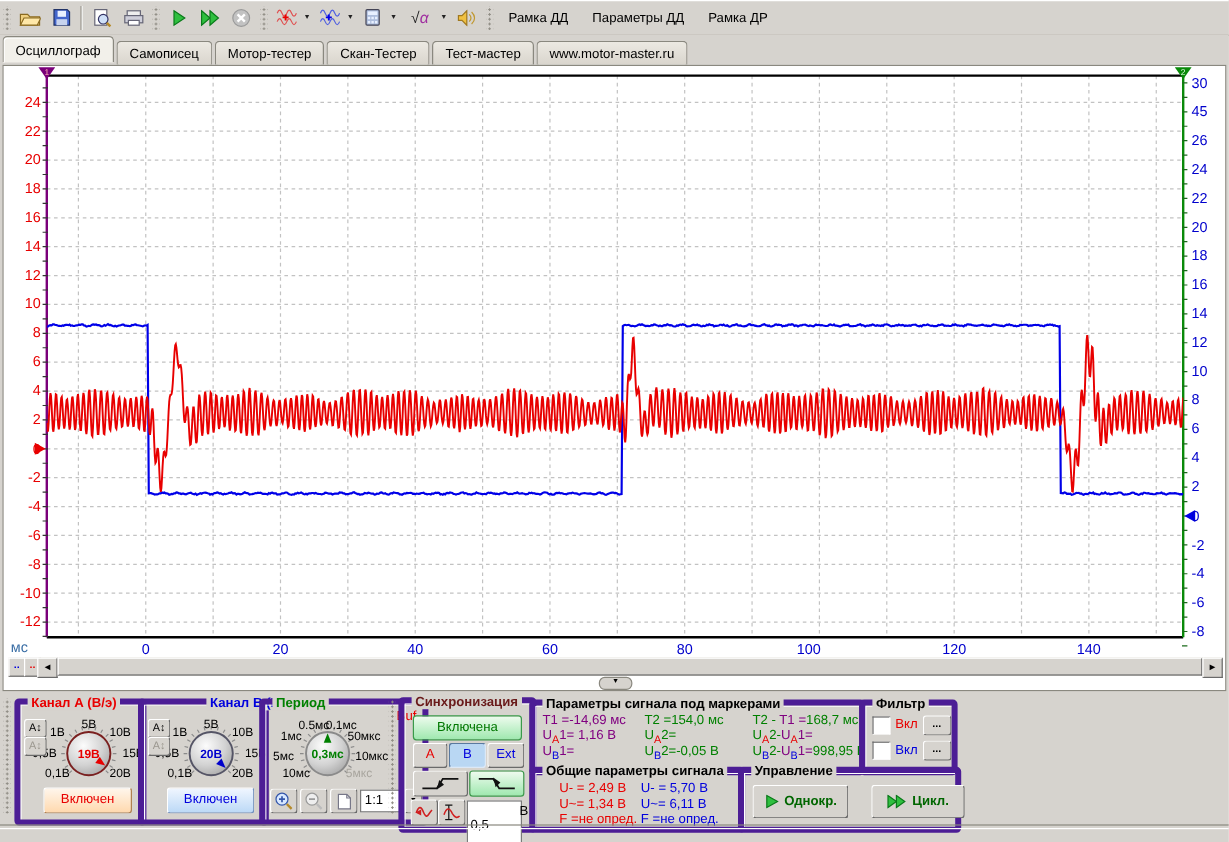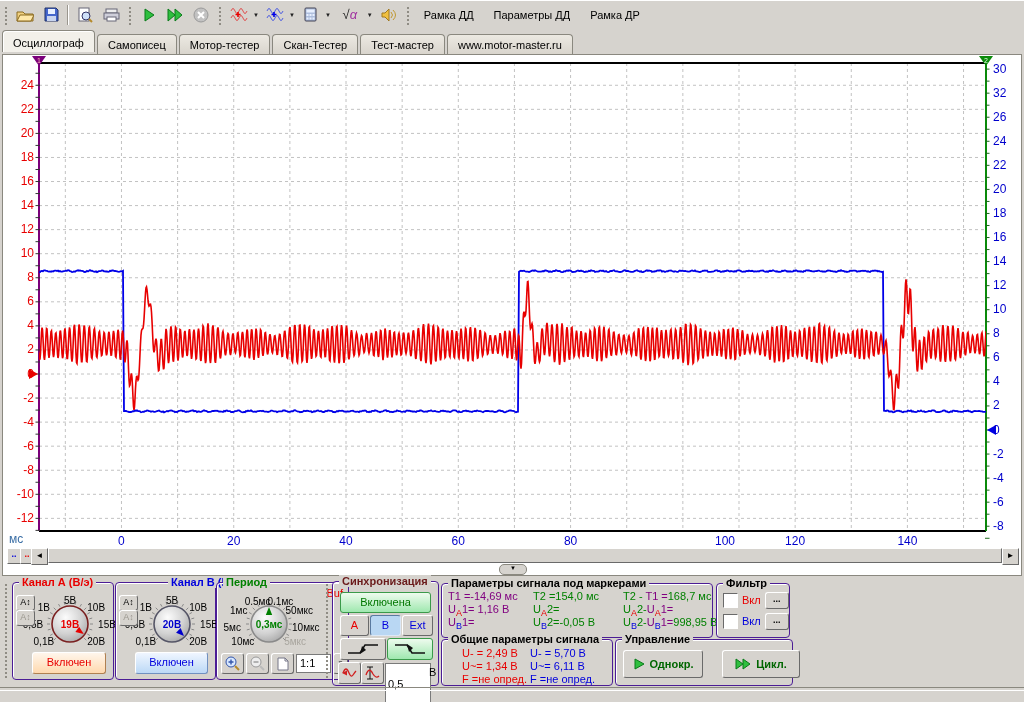--- a/index.html
+++ b/index.html
@@ -28,21 +28,21 @@
   .dotbtn{position:absolute;top:493px;width:12px;height:14px;background:#d6d3ce;
           border:1px solid;border-color:#fff #6a6a6a #6a6a6a #fff;font-size:9px;font-weight:bold;
           text-align:center;line-height:10px;}
   .scrollbar{position:absolute;left:28px;top:493px;right:2px;height:15px;background:#efede8;display:flex;}
   .sbtn{width:15px;height:15px;background:#d6d3ce;border:1px solid;border-color:#fff #6a6a6a #6a6a6a #fff;
         font-size:8px;text-align:center;line-height:13px;color:#000;flex:0 0 auto;}
   .sthumb{flex:1 1 auto;background:#d6d3ce;border:1px solid;border-color:#fff #6a6a6a #6a6a6a #fff;margin:0;}
   .collapse-pill{position:absolute;left:496px;top:509px;width:26px;height:9px;background:#d6d3ce;
                  border:1px solid #8a887f;border-radius:5px;font-size:6px;line-height:7px;text-align:center;color:#000;}
   
-  .gbox{position:absolute;border:1px solid #4c1d95;border-radius:4px;box-shadow:1px 1px 0 #fff inset;}
+  .gbox{position:absolute;border:5px solid #4c1d95;border-radius:4px;box-shadow:1px 1px 0 #fff inset;}
   .gtitle{position:absolute;top:-7px;left:6px;background:#d6d3ce;padding:0 3px;font-weight:bold;white-space:nowrap;}
   .vgrip{position:absolute;width:6px;background-image:radial-gradient(#8f8c84 35%,transparent 40%);
          background-size:4px 4px;background-position:1px 1px;}
   
   .knob-box{position:absolute;left:0;top:10px;width:100%;height:60px;}
   .knob-label{position:absolute;transform:translate(-50%,-50%);font-size:10px;white-space:nowrap;color:#000;}
   .knob-label.gray{color:#a8a59e;}
   .auxbtn{position:absolute;left:3px;width:17px;height:14px;background:#d6d3ce;border:1px solid;
           border-color:#fff #6a6a6a #6a6a6a #fff;border-radius:3px;font-size:9px;text-align:center;line-height:13px;}
   .auxbtn.disabled{color:#9a968e;}
@@ -344,21 +344,21 @@
     <div class="axis-label" style="left: 2px; top: 264.38px; width: 29px; text-align: right; color: rgb(232, 0, 0);">4</div>
     <div class="axis-label" style="left: 2px; top: 288.44px; width: 29px; text-align: right; color: rgb(232, 0, 0);">2</div>
     <div class="axis-label" style="left: 2px; top: 312.5px; width: 29px; text-align: right; color: rgb(232, 0, 0);">0</div>
     <div class="axis-label" style="left: 2px; top: 336.56px; width: 29px; text-align: right; color: rgb(232, 0, 0);">-2</div>
     <div class="axis-label" style="left: 2px; top: 360.62px; width: 29px; text-align: right; color: rgb(232, 0, 0);">-4</div>
     <div class="axis-label" style="left: 2px; top: 384.68px; width: 29px; text-align: right; color: rgb(232, 0, 0);">-6</div>
     <div class="axis-label" style="left: 2px; top: 408.74px; width: 29px; text-align: right; color: rgb(232, 0, 0);">-8</div>
     <div class="axis-label" style="left: 2px; top: 432.8px; width: 29px; text-align: right; color: rgb(232, 0, 0);">-10</div>
     <div class="axis-label" style="left: 2px; top: 456.86px; width: 29px; text-align: right; color: rgb(232, 0, 0);">-12</div>
     <div class="axis-label" style="left: 990px; top: 7.6px; width: 28px; text-align: left; color: rgb(0, 0, 204);">30</div>
-    <div class="axis-label" style="left: 990px; top: 31.66px; width: 28px; text-align: left; color: rgb(0, 0, 204);">32</div>
+    <div class="axis-label" style="left: 990px; top: 31.66px; width: 28px; text-align: left; color: rgb(0, 0, 204);">45</div>
     <div class="axis-label" style="left: 990px; top: 55.72px; width: 28px; text-align: left; color: rgb(0, 0, 204);">26</div>
     <div class="axis-label" style="left: 990px; top: 79.78px; width: 28px; text-align: left; color: rgb(0, 0, 204);">24</div>
     <div class="axis-label" style="left: 990px; top: 103.84px; width: 28px; text-align: left; color: rgb(0, 0, 204);">22</div>
     <div class="axis-label" style="left: 990px; top: 127.9px; width: 28px; text-align: left; color: rgb(0, 0, 204);">20</div>
     <div class="axis-label" style="left: 990px; top: 151.96px; width: 28px; text-align: left; color: rgb(0, 0, 204);">18</div>
     <div class="axis-label" style="left: 990px; top: 176.02px; width: 28px; text-align: left; color: rgb(0, 0, 204);">16</div>
     <div class="axis-label" style="left: 990px; top: 200.08px; width: 28px; text-align: left; color: rgb(0, 0, 204);">14</div>
     <div class="axis-label" style="left: 990px; top: 224.14px; width: 28px; text-align: left; color: rgb(0, 0, 204);">12</div>
     <div class="axis-label" style="left: 990px; top: 248.2px; width: 28px; text-align: left; color: rgb(0, 0, 204);">10</div>
     <div class="axis-label" style="left: 990px; top: 272.26px; width: 28px; text-align: left; color: rgb(0, 0, 204);">8</div>
@@ -368,21 +368,21 @@
     <div class="axis-label" style="left: 990px; top: 368.5px; width: 28px; text-align: left; color: rgb(0, 0, 204);">0</div>
     <div class="axis-label" style="left: 990px; top: 392.56px; width: 28px; text-align: left; color: rgb(0, 0, 204);">-2</div>
     <div class="axis-label" style="left: 990px; top: 416.62px; width: 28px; text-align: left; color: rgb(0, 0, 204);">-4</div>
     <div class="axis-label" style="left: 990px; top: 440.68px; width: 28px; text-align: left; color: rgb(0, 0, 204);">-6</div>
     <div class="axis-label" style="left: 990px; top: 464.74px; width: 28px; text-align: left; color: rgb(0, 0, 204);">-8</div>
     <div class="axis-label" style="left: 103.467px; top: 480px; width: 30px; text-align: center; color: rgb(0, 0, 204);">0</div>
     <div class="axis-label" style="left: 215.744px; top: 480px; width: 30px; text-align: center; color: rgb(0, 0, 204);">20</div>
     <div class="axis-label" style="left: 328.021px; top: 480px; width: 30px; text-align: center; color: rgb(0, 0, 204);">40</div>
     <div class="axis-label" style="left: 440.298px; top: 480px; width: 30px; text-align: center; color: rgb(0, 0, 204);">60</div>
     <div class="axis-label" style="left: 552.575px; top: 480px; width: 30px; text-align: center; color: rgb(0, 0, 204);">80</div>
-    <div class="axis-label" style="left: 702px; top: 480px; width: 30px; text-align: right; color: rgb(0, 0, 204);">100</div>
+    <div class="axis-label" style="left: 661px; top: 480px; width: 30px; text-align: left; color: rgb(0, 0, 204);">100</div>
     <div class="axis-label" style="left: 777.129px; top: 480px; width: 30px; text-align: center; color: rgb(0, 0, 204);">120</div>
     <div class="axis-label" style="left: 889.406px; top: 480px; width: 30px; text-align: center; color: rgb(0, 0, 204);">140</div>
   </div>
 
 <div class="vgrip" style="left:3px;top:582px;height:96px;"></div>
 
 <div class="gbox" id="panel-a" style="left:12px;top:582px;width:100px;height:96px;">
   <span class="gtitle" style="color:#e80000;">Канал А (В/э)</span>
   <div class="knob-box" id="knob-a"><svg width="100%" height="60">
         <defs>

